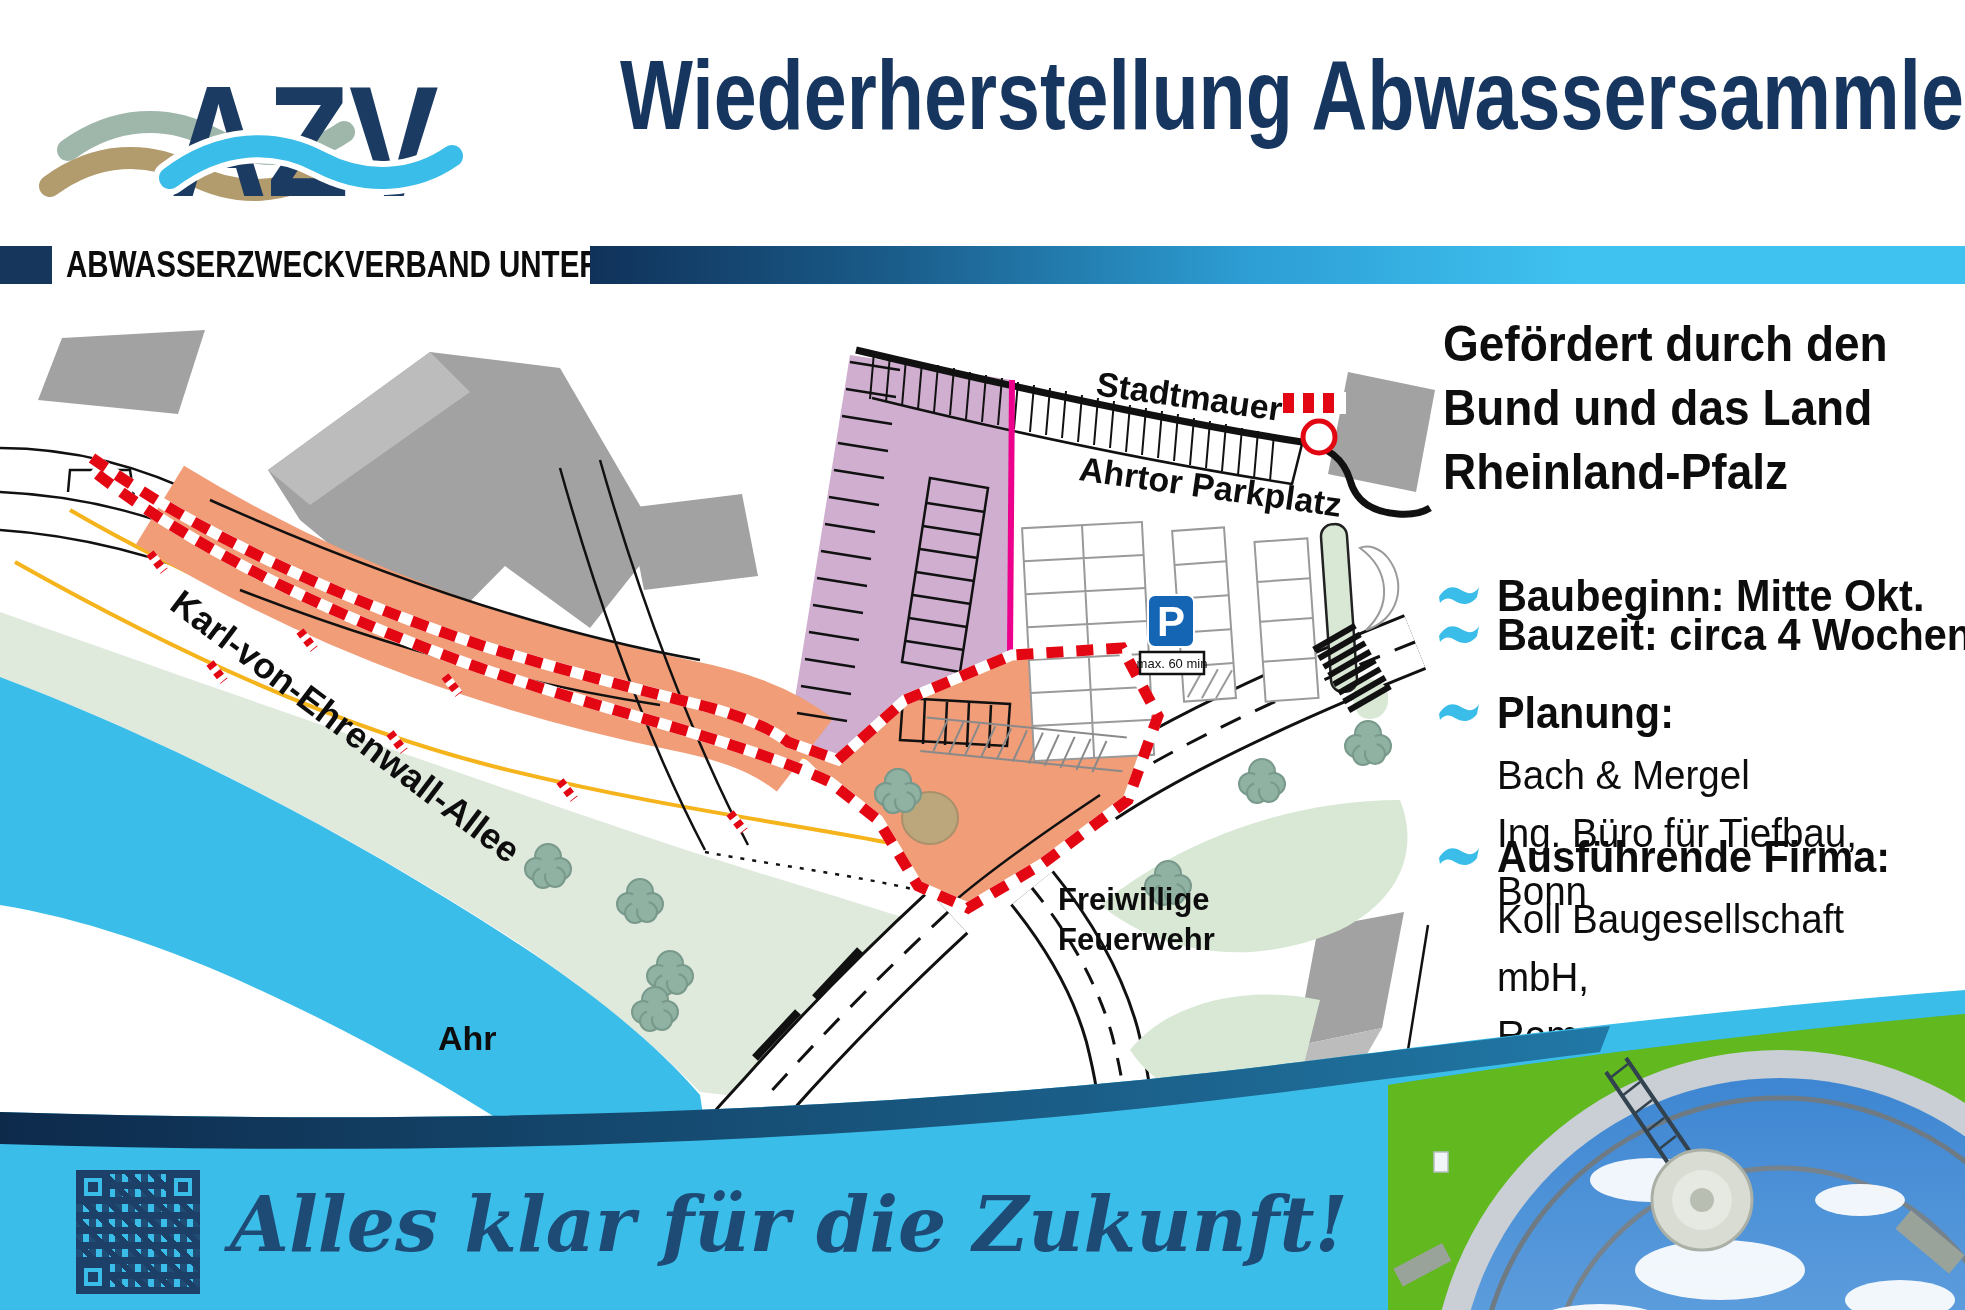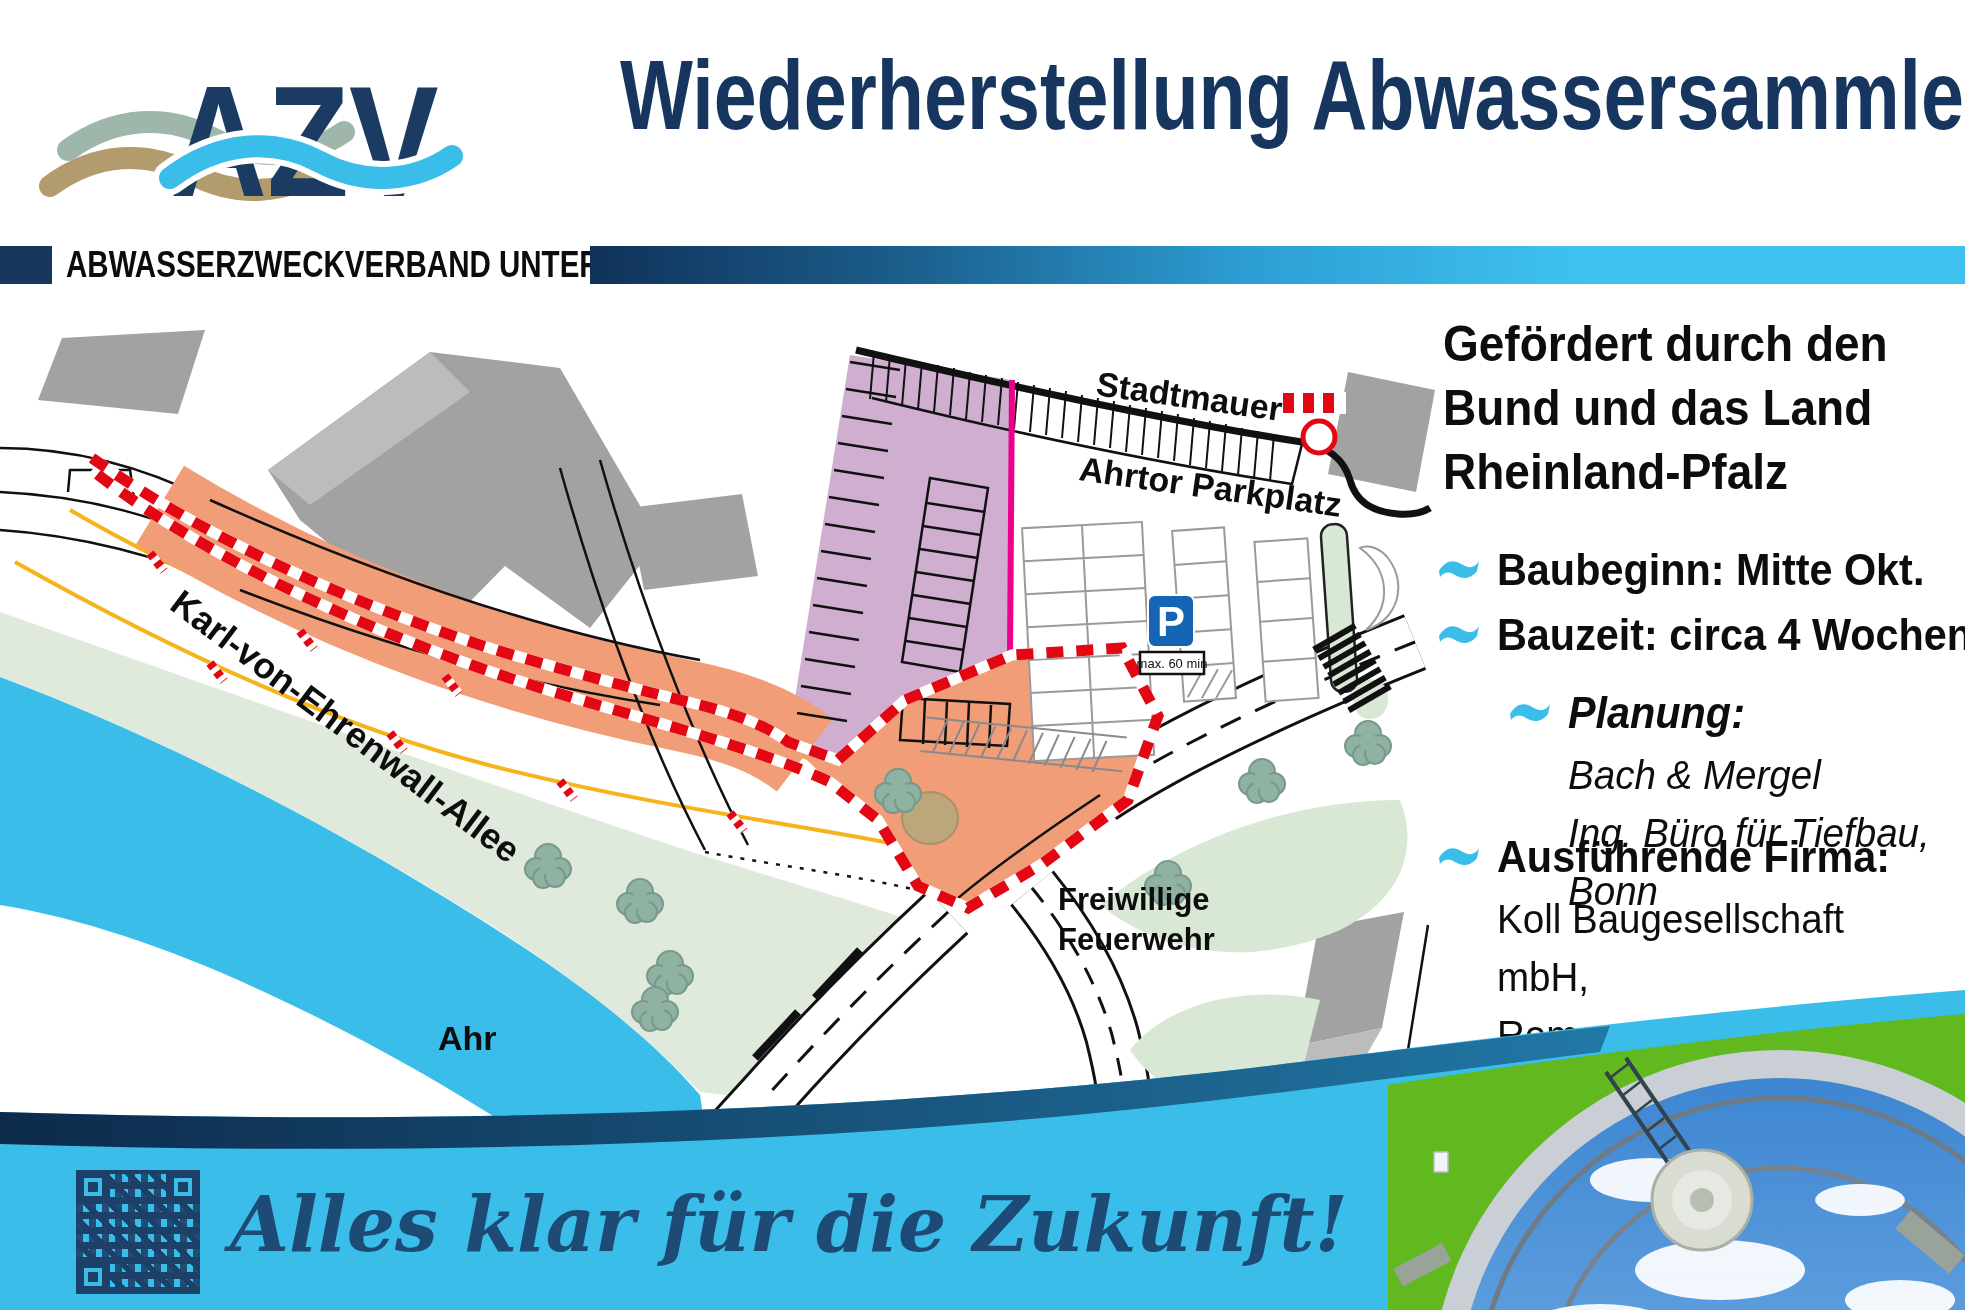--- a/index.html
+++ b/index.html
@@ -211,35 +211,35 @@
     <text x="168" y="608" transform="rotate(37 168 608)" font-size="36" font-weight="bold" fill="#0d0d0d">Karl-von-Ehrenwall-Allee</text>
     <text x="438" y="1050" font-size="34" font-weight="bold" fill="#0d0d0d">Ahr</text>
     <text x="1058" y="910" font-size="31" font-weight="bold" fill="#0d0d0d">Freiwillige</text>
     <text x="1058" y="950" font-size="31" font-weight="bold" fill="#0d0d0d">Feuerwehr</text>
   </svg>
 
   <div class="abs funding" style="left:1443px;top:312px;width:520px;">Gefördert durch den
 Bund und das Land
 Rheinland-Pfalz</div>
 
-  <div class="abs info-item" style="left:1437px;top:545px;">
+  <div class="abs info-item" style="left:1437px;top:571px;">
     <svg width="44" height="28" viewBox="0 0 44 28" style="margin-top:10px;">
       <path d="M2,16 C8,6 16,4 24,9 C32,14 38,13 42,6 L40,16 C34,24 26,25 18,20 C12,16 7,17 3,22 Z" fill="#3bbde9"></path>
     </svg>
     <div class="info-label">Baubeginn: Mitte Okt.</div>
   </div>
 
   <div class="abs info-item" style="left:1437px;top:610px;">
     <svg width="44" height="28" viewBox="0 0 44 28" style="margin-top:10px;">
       <path d="M2,16 C8,6 16,4 24,9 C32,14 38,13 42,6 L40,16 C34,24 26,25 18,20 C12,16 7,17 3,22 Z" fill="#3bbde9"></path>
     </svg>
     <div class="info-label">Bauzeit: circa 4 Wochen</div>
   </div>
 
-  <div class="abs info-item" style="left:1508px;top:688px;font-style:italic;">
+  <div class="abs info-item" style="left:1437px;top:688px;">
     <svg width="44" height="28" viewBox="0 0 44 28" style="margin-top:10px;flex:none;">
       <path d="M2,16 C8,6 16,4 24,9 C32,14 38,13 42,6 L40,16 C34,24 26,25 18,20 C12,16 7,17 3,22 Z" fill="#3bbde9"></path>
     </svg>
     <div>
       <div class="info-label">Planung:</div>
       <div class="info-details">Bach &amp; Mergel
 Ing. Büro für Tiefbau, Bonn</div>
     </div>
   </div>
 

